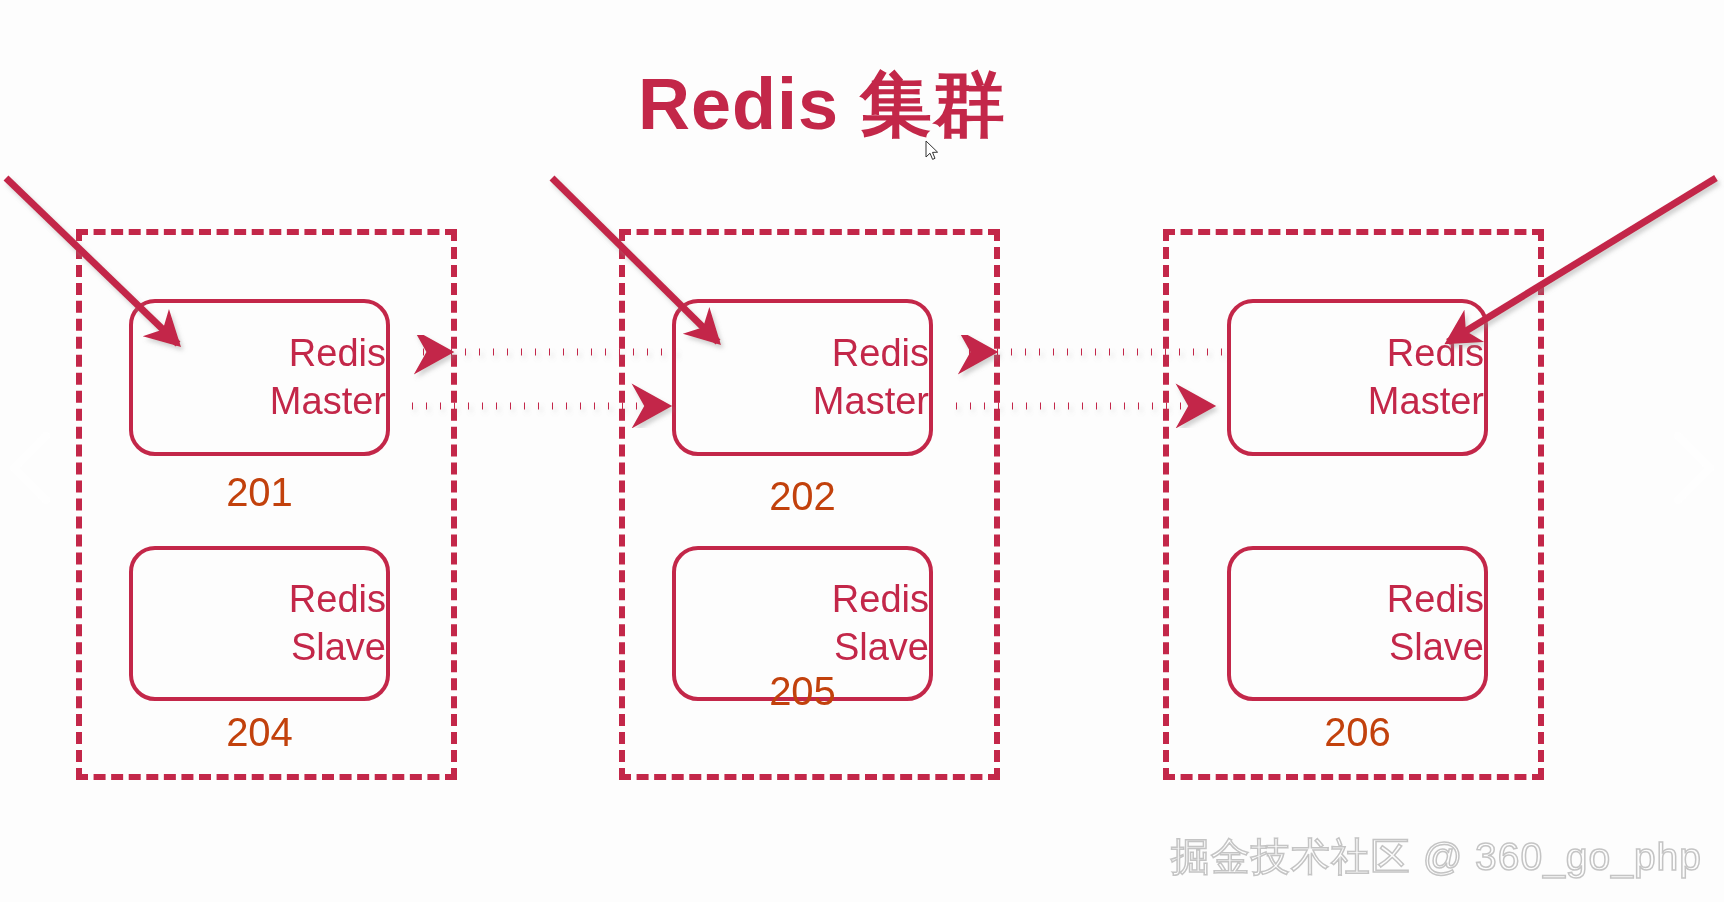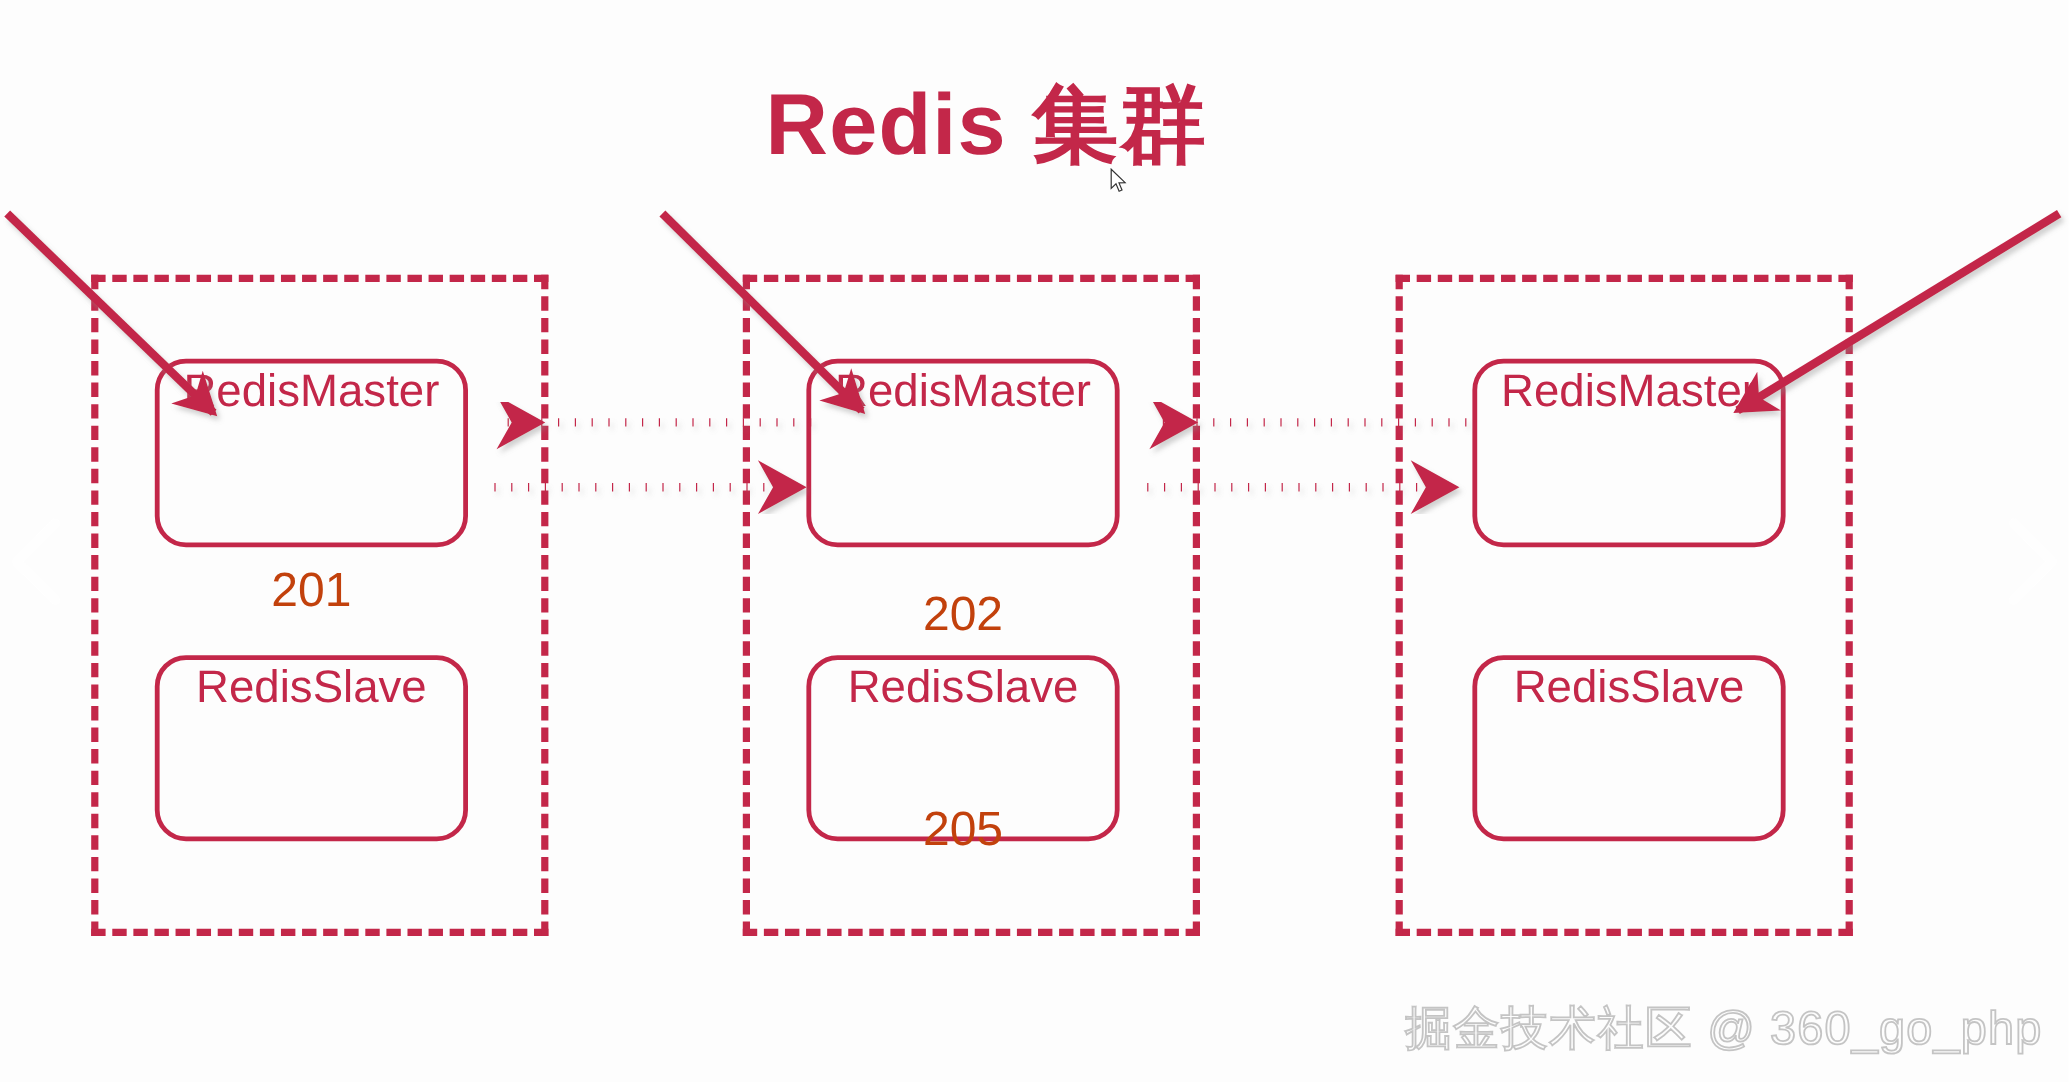--- a/index.html
+++ b/index.html
@@ -43,22 +43,22 @@
   #group-2 { left: 1163px;top: 229px; width: 381px; height: 551px; }
 
   
   .node {
     position: absolute;
     box-sizing: border-box;
     border: 4px solid #C32749;
     border-radius: 26px;
     color: #C32749;
     display: flex;
-    flex-direction: row;
-    align-items: flex-start;
+    flex-direction: column;
+    align-items: flex-end;
     justify-content: center;
     font-size: 38px;
     line-height: 1.25;
     background: transparent;
     text-align: center;
   }
   .node span { display: block; }
 
   .master-0 { left: 129px;  top: 299px; width: 261px; height: 157px; }
   .master-1 { left: 672px;  top: 299px; width: 261px; height: 157px; }
@@ -71,21 +71,21 @@
   
   .port {
     position: absolute;
     width: 261px;
     text-align: center;
     color: #c2410c;
     font-size: 40px;
     line-height: 1;
   }
   .port-master-0 { left: 129px;  top: 472px; }
-  .port-master-1 { left: 672px;  top: 492px; }
+  .port-master-1 { left: 672px;  top: 476px; }
   .port-master-2 { left: 1227px; top: 472px; }
   .port-slave-0  { left: 129px;  top: 712px; }
   .port-slave-1  { left: 672px;  top: 671px; text-align: center; }
   .port-slave-2  { left: 1227px; top: 712px; }
 
   
   #arrow-layer {
     position: absolute;
     left: 0; top: 0;
     width: 1724px;
@@ -137,20 +137,21 @@
   <div class="node master-0">
     <span>Redis</span>
     <span>Master</span>
   </div>
   <div class="port port-master-0">201</div>
 
   <div class="node slave-0">
     <span>Redis</span>
     <span>Slave</span>
   </div>
+  <div class="port port-slave-0">204</div>
 
   <div class="group" id="group-1"></div>
 
   <div class="node master-1">
     <span>Redis</span>
     <span>Master</span>
   </div>
   <div class="port port-master-1">202</div>
 
   <div class="node slave-1">
@@ -163,20 +164,21 @@
 
   <div class="node master-2">
     <span>Redis</span>
     <span>Master</span>
   </div>
 
   <div class="node slave-2">
     <span>Redis</span>
     <span>Slave</span>
   </div>
+  <div class="port port-slave-2">206</div>
 
   <svg id="arrow-layer" viewBox="0 0 1724 902" width="1724" height="902" xmlns="http://www.w3.org/2000/svg">
     <defs>
       <marker id="mk-left" markerWidth="7" markerHeight="7" refX="5.6" refY="3.5" orient="auto" markerUnits="strokeWidth">
         <path d="M6.2,0.3 L0.4,3.5 L6.2,6.7 L4.4,3.5 Z" fill="#C32749"></path>
       </marker>
       <marker id="mk-right" markerWidth="7" markerHeight="7" refX="5.6" refY="3.5" orient="auto" markerUnits="strokeWidth">
         <path d="M0.4,0.3 L6.2,3.5 L0.4,6.7 L2.2,3.5 Z" fill="#C32749"></path>
       </marker>
       <marker id="mk-big" markerWidth="5.6" markerHeight="5.6" refX="4.6" refY="2.8" orient="auto" markerUnits="strokeWidth">

